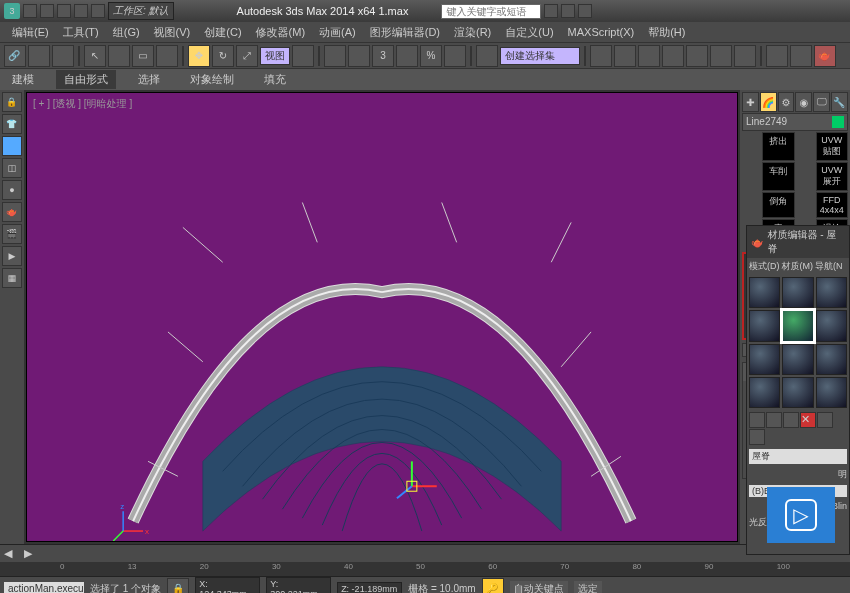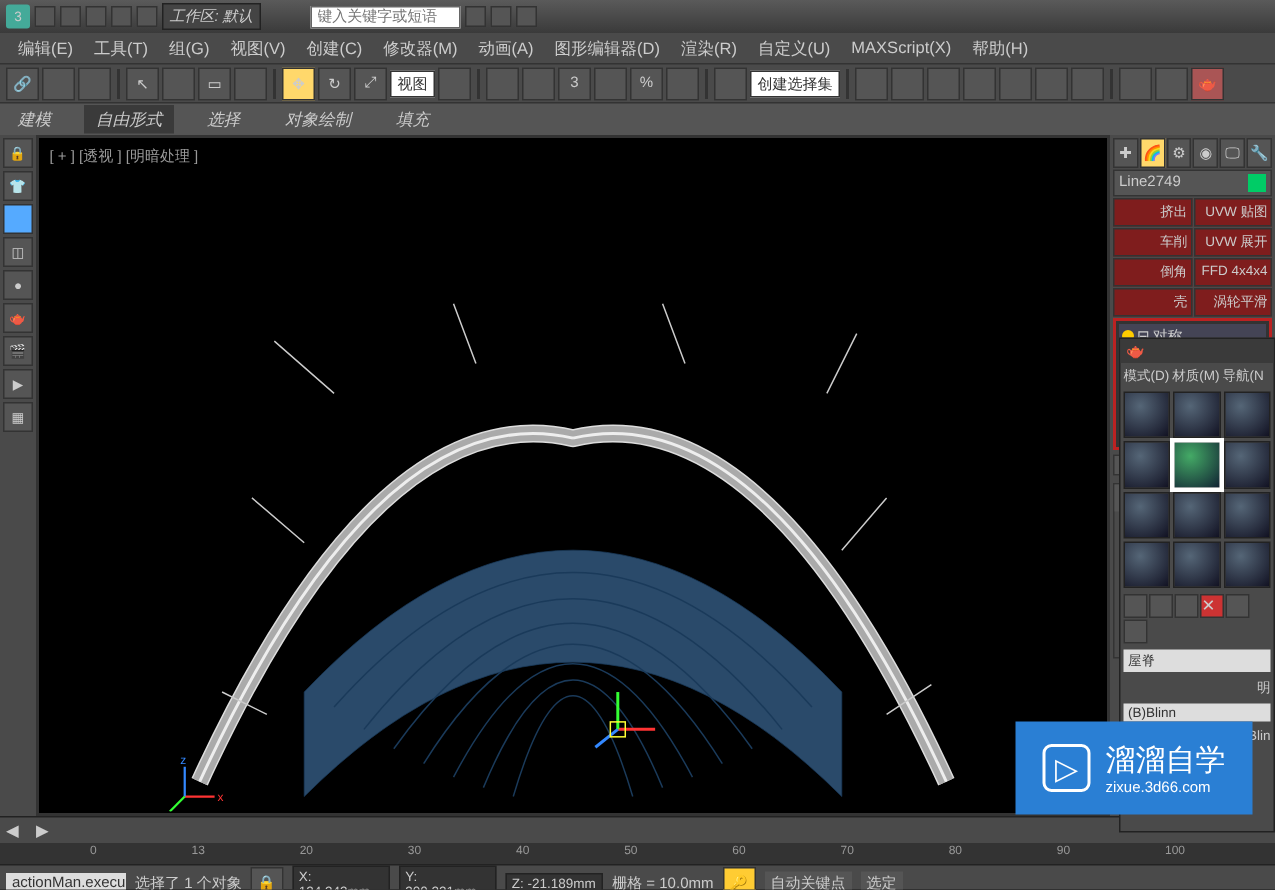--- a/index.html
+++ b/index.html
@@ -11,44 +11,44 @@
 .title-text { color: #eee; font-size: 11px; margin-left: 60px; }
 .search-box { background: #fff; color: #888; border: 1px solid #666; padding: 1px 4px; font-size: 10px; width: 100px; margin-left: 30px; }
 .tb-small { width: 14px; height: 14px; background: #555; border: 1px solid #333; }
 
 .menubar { background: #4a4a4a; height: 20px; display: flex; align-items: center; padding: 0 6px; gap: 2px; font-size: 11px; }
 .menu-item { padding: 2px 6px; cursor: default; }
 
 .toolbar { background: #4a4a4a; height: 26px; display: flex; align-items: center; padding: 0 4px; gap: 2px; border-top: 1px solid #333; }
 .tool-btn { width: 22px; height: 22px; background: #555; border: 1px solid #333; display: inline-flex; align-items: center; justify-content: center; font-size: 10px; }
 .tool-sep { width: 2px; height: 20px; background: #333; margin: 0 2px; }
-.view-combo { background: #ffffff; color: #333; border: 1px solid #333; padding: 1px 4px; font-size: 10px; }
+.view-combo { background: #c4b5fd; color: #333; border: 1px solid #333; padding: 1px 4px; font-size: 10px; }
 
 .ribbon { background: #555; height: 22px; display: flex; align-items: center; padding: 0 4px; gap: 14px; font-size: 11px; border-top: 1px solid #333; }
-.ribbon-tab { padding: 2px 8px; font-style: italic; }
+.ribbon-tab { padding: 2px 8px; }
 .ribbon-tab.active { background: #3a3a3a; }
 
 .main-area { display: flex; height: 454px; }
 .left-toolbar { width: 24px; background: #4a4a4a; display: flex; flex-direction: column; gap: 2px; padding: 2px; }
 .lt-btn { width: 20px; height: 20px; background: #555; border: 1px solid #333; font-size: 9px; display: flex; align-items: center; justify-content: center; }
 
-.viewport { flex: 1; background: #000000; position: relative; border: 1px solid #000; margin: 2px; }
+.viewport { flex: 1; background: #701a75; position: relative; border: 1px solid #000; margin: 2px; }
 .viewport-label { position: absolute; top: 4px; left: 6px; color: #999; font-size: 10px; }
 .viewport-content { position: absolute; inset: 0; }
 .viewport svg { width: 100%; height: 100%; }
 
 .command-panel { width: 110px; background: #4a4a4a; display: flex; flex-direction: column; padding: 2px; gap: 1px; }
 .cp-tabs { display: flex; gap: 1px; }
 .cp-tab { flex: 1; height: 20px; background: #555; border: 1px solid #333; display: flex; align-items: center; justify-content: center; font-size: 10px; }
 .cp-tab.active { background: #ffd86b; color: #333; }
 .obj-name { background: #555; border: 1px solid #333; padding: 2px 3px; font-size: 10px; display: flex; justify-content: space-between; }
 .obj-color { width: 12px; height: 12px; background: #0c6; }
 .mod-dropdown { background: #ddd; color: #333; border: 1px solid #333; padding: 2px; font-size: 10px; }
 .mod-buttons { display: grid; grid-template-columns: 1fr 1fr; gap: 1px; }
-.mod-btn { background: #7f1d1d; border: 1px solid #333; padding: 2px; font-size: 9px; text-align: right; }
+.mod-btn { background: #000000; border: 1px solid #333; padding: 2px; font-size: 9px; text-align: center; margin-left: 20px; }
 .mod-stack { background: #333; border: 2px solid #b22; min-height: 70px; padding: 2px; font-size: 10px; }
 .stack-item { padding: 1px 2px; display: flex; align-items: center; gap: 2px; }
 .stack-item.sel { background: #445; }
 .stack-bulb { width: 8px; height: 8px; background: #fc0; border-radius: 50%; }
 .stack-icons { display: flex; gap: 1px; padding: 2px 0; }
 .si { width: 14px; height: 14px; background: #555; border: 1px solid #333; font-size: 8px; }
 .rollout { background: #4a4a4a; border: 1px solid #333; margin-top: 2px; }
 .rollout-head { background: #555; padding: 2px; text-align: center; font-size: 10px; }
 .rollout-body { padding: 3px; font-size: 10px; }
 .param-row { display: flex; align-items: center; gap: 4px; padding: 1px 0; }
@@ -86,20 +86,21 @@
 <body>
 
 <div class="titlebar">
   <span class="tb-icon">3</span>
   <span class="tb-small"></span>
   <span class="tb-small"></span>
   <span class="tb-small"></span>
   <span class="tb-small"></span>
   <span class="tb-small"></span>
   <span class="workspace">工作区: 默认</span>
+  <span class="title-text">Autodesk 3ds Max  2014 x64      1.max</span>
   <input class="search-box" placeholder="键入关键字或短语" style="">
   <span class="tb-small"></span>
   <span class="tb-small"></span>
   <span class="tb-small"></span>
 </div>
 
 <div class="menubar">
   <span class="menu-item">编辑(E)</span>
   <span class="menu-item">工具(T)</span>
   <span class="menu-item">组(G)</span>
@@ -131,21 +132,21 @@
   <span class="tool-btn"></span>
   <span class="tool-sep"></span>
   <span class="tool-btn"></span>
   <span class="tool-btn"></span>
   <span class="tool-btn">3</span>
   <span class="tool-btn"></span>
   <span class="tool-btn">%</span>
   <span class="tool-btn"></span>
   <span class="tool-sep"></span>
   <span class="tool-btn"></span>
-  <span class="view-combo" style="width:60px">创建选择集</span>
+  <span class="view-combo" style="width:80px">创建选择集</span>
   <span class="tool-sep"></span>
   <span class="tool-btn"></span>
   <span class="tool-btn"></span>
   <span class="tool-btn"></span>
   <span class="tool-btn"></span>
   <span class="tool-btn"></span>
   <span class="tool-btn"></span>
   <span class="tool-btn"></span>
   <span class="tool-sep"></span>
   <span class="tool-btn"></span>
@@ -302,20 +303,21 @@
           <input class="spinner" value="0.1mm" style="">
         </div>
       </div>
     </div>
   </div>
 </div>
 
 <div class="mat-editor">
   <div class="mat-head">
       <span>🫖</span>
+      <span>材质编辑器 - 屋脊</span>
     </div>
   <div class="mat-menubar">
     <span>模式(D)</span>
     <span>材质(M)</span>
     <span>导航(N</span>
   </div>
   <div class="mat-slots">
     <div class="mat-slot dark"></div>
     <div class="mat-slot dark"></div>
     <div class="mat-slot dark"></div>
@@ -370,17 +372,13 @@
   <span class="coord">Y: 300.221mm</span>
   <span class="coord">Z: -21.189mm</span>
   <span>栅格 = 10.0mm</span>
   <span class="tool-btn" style="background:#fc3">🔑</span>
   <span style="background:#555;padding:1px 4px">自动关键点</span>
   <span style="background:#555;padding:1px 4px">选定</span>
 </div>
 
 <div class="watermark">
   <div class="wm-logo">▷</div>
-  <div>
-    <span>溜溜自学</span>
-    <span class="wm-sub">zixue.3d66.com</span>
-  </div>
 </div>
 
 </body></html>

